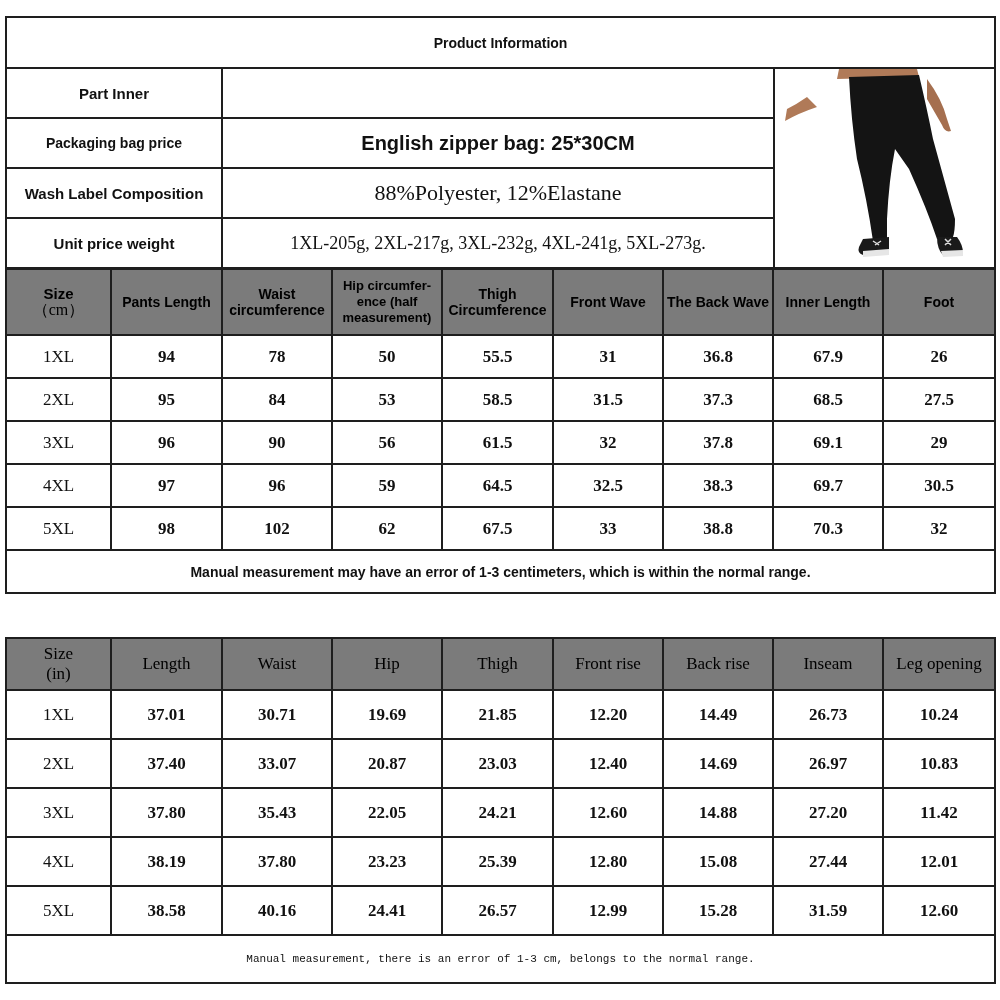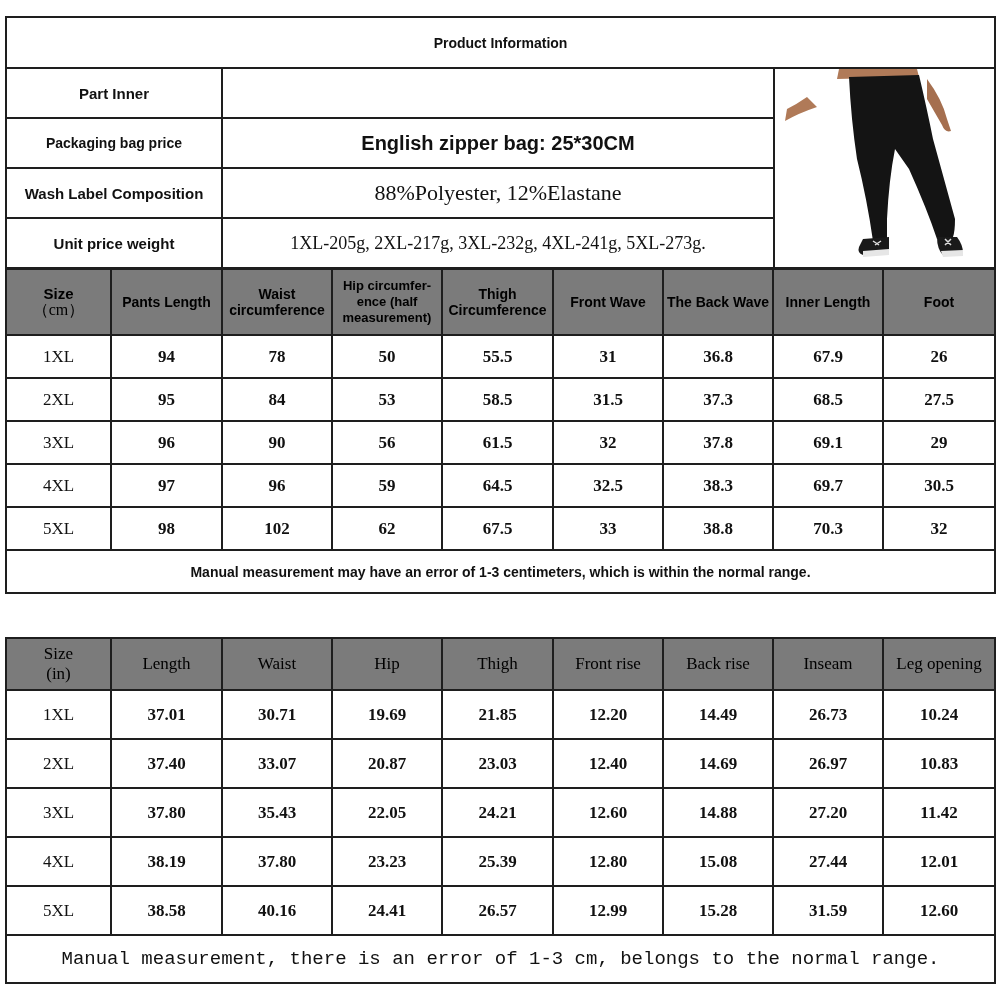--- a/index.html
+++ b/index.html
@@ -27,21 +27,21 @@
     #cm-table { top: 268px; }
     #cm-table .size-head th { height: 64px; font-size: 14px; line-height: 16px; }
     #cm-table .size-head th.size-col { font-size: 15px; }
     #cm-table tbody td { height: 41px; font-size: 17px; }
     #cm-table tbody td.size-col { font-size: 17px; }
     #cm-table .footer td { height: 41px; font-size: 14px; font-weight: bold; }
 
     #in-table { top: 637px; }
     #in-table .size-head th { height: 50px; font-size: 17px; font-weight: normal; line-height: 20px; }
     #in-table tbody td { height: 47px; font-size: 17px; }
-    #in-table .footer td { height: 46px; font-size: 19px; }
+    #in-table .footer td { height: 46px; font-size: 11px; }
 
     .num { font-weight: bold; }
     .sizeval { font-weight: normal; }
 
     
     .pants-img { display: block; width: 216px; height: 198px; margin: 0 auto; }
   </style>
 </head>
 <body>
 

